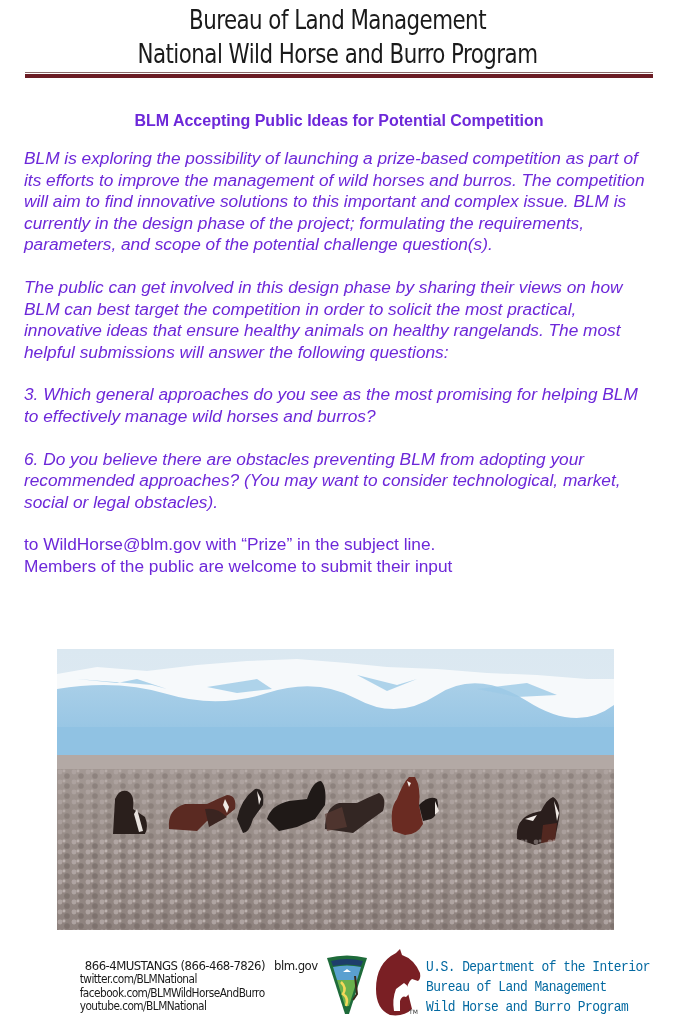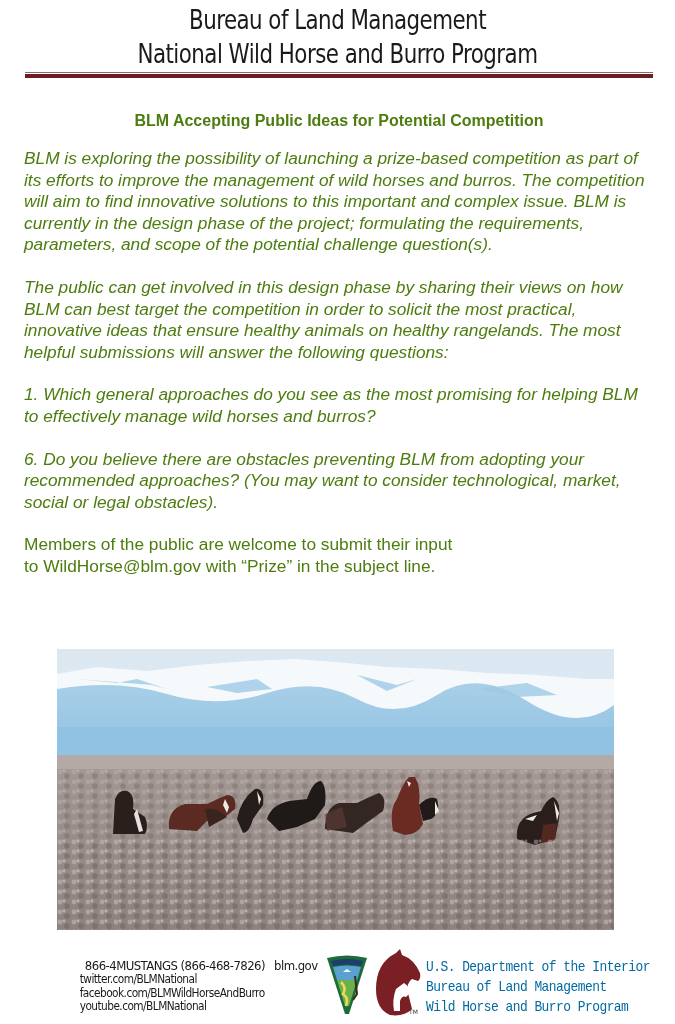--- a/index.html
+++ b/index.html
@@ -10,21 +10,21 @@
     font-family: "DejaVu Sans", sans-serif; font-stretch: condensed;
     font-size: 27px; line-height: 34px; color: #1a1a1a; letter-spacing: -0.6px;
     transform: scaleX(0.88); transform-origin: center;
   }
   .header .line1 { margin-top: 3px; }
   .rule { position: absolute; left: 25px; width: 628px; top: 72px; }
   .rule .thin { height: 1px; background: #8a6a6a; margin-bottom: 1px; }
   .rule .thick { height: 4px; background: #6b1c24; }
 
   .doc { position: absolute; left: 24px; top: 110px; width: 630px;
-    font-family: "Liberation Sans", sans-serif; font-size: 17.3px; line-height: 21.6px; color: #4d7c0f; }
+    font-family: "Liberation Sans", sans-serif; font-size: 17.3px; line-height: 21.6px; color: #6d28d9; }
   .doc .title { text-align: center; font-weight: bold; font-size: 16px; margin: 0 0 16px 0; line-height: 22px; }
   .doc p { margin: 0 0 21px 0; font-style: italic; }
   .doc .contact { margin-top: 0; }
 
   .photo { position: absolute; left: 57px; top: 649px; width: 557px; height: 281px; overflow: hidden; }
   .photo svg { display: block; }
 
   .footer-left { position: absolute; right: 357px; top: 958px; text-align: left;
     font-family: "DejaVu Sans", sans-serif; color: #1a1a1a; }
   .footer-left .row1 { font-size: 13px; line-height: 15px; letter-spacing: -0.6px; transform: scaleX(0.9); transform-origin: right; }
@@ -47,25 +47,25 @@
 </div>
 <div class="rule">
   <div class="thin"></div>
   <div class="thick"></div>
 </div>
 
 <div class="doc">
   <div class="title">BLM Accepting Public Ideas for Potential Competition</div>
   <p>BLM is exploring the possibility of launching a prize-based competition as part of its efforts to improve the management of wild horses and burros. The competition will aim to find innovative solutions to this important and complex issue. BLM is currently in the design phase of the project; formulating the requirements, parameters, and scope of the potential challenge question(s).</p>
   <p>The public can get involved in this design phase by sharing their views on how BLM can best target the competition in order to solicit the most practical, innovative ideas that ensure healthy animals on healthy rangelands. The most helpful submissions will answer the following questions:</p>
-  <p>1. Which general approaches do you see as the most promising for helping BLM to effectively manage wild horses and burros?</p>
+  <p>3. Which general approaches do you see as the most promising for helping BLM to effectively manage wild horses and burros?</p>
   <p>6. Do you believe there are obstacles preventing BLM from adopting your recommended approaches? (You may want to consider technological, market, social or legal obstacles).</p>
   <div class="contact">
+    <div><span>to </span><span>WildHorse@blm.gov</span><span> with “Prize” in the subject line.</span></div>
     <div>Members of the public are welcome to submit their input</div>
-    <div><span>to </span><span>WildHorse@blm.gov</span><span> with “Prize” in the subject line.</span></div>
   </div>
 </div>
 
 <div class="photo">
   <svg width="557" height="281" viewBox="0 0 557 281" xmlns="http://www.w3.org/2000/svg">
     <defs>
       <linearGradient id="sky" x1="0" y1="0" x2="0" y2="1">
         <stop offset="0" stop-color="#dbe8f1"></stop>
         <stop offset="1" stop-color="#e7eff5"></stop>
       </linearGradient>

